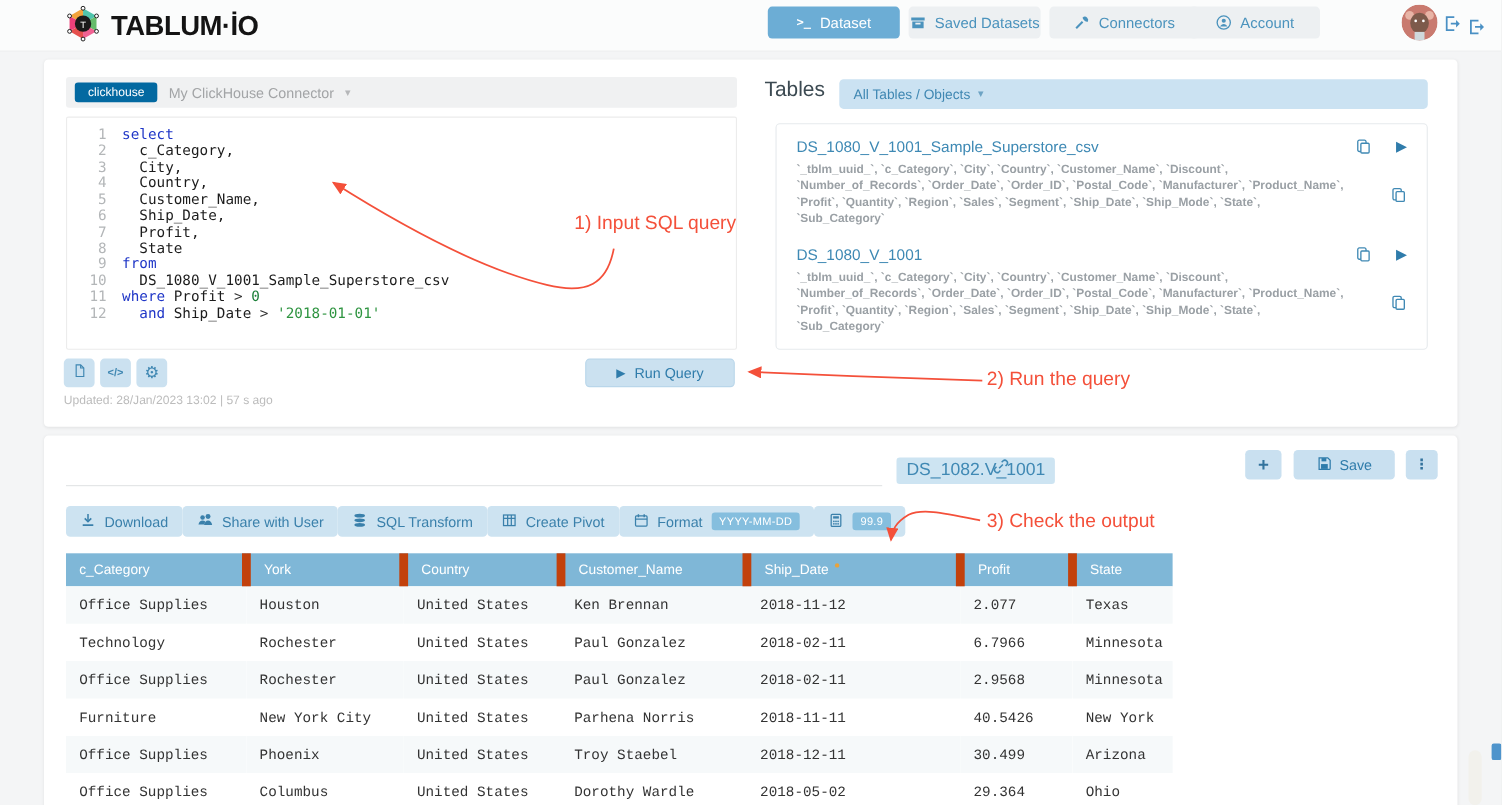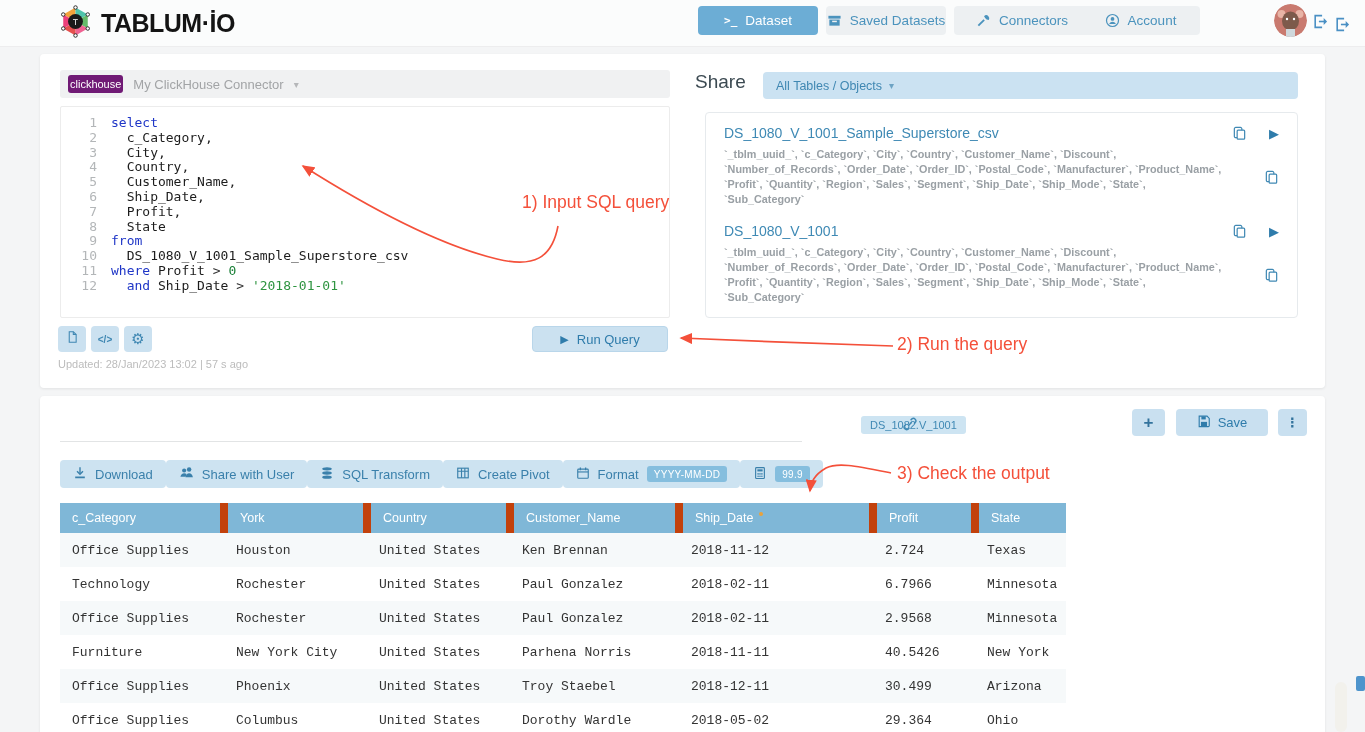--- a/index.html
+++ b/index.html
@@ -22,21 +22,21 @@
   .logout-a{position:absolute;left:1312px;top:13px;color:#4a90c4;cursor:pointer;}
   .logout-b{position:absolute;left:1334px;top:16px;color:#4a90c4;cursor:pointer;}
 
   
   .card{position:absolute;background:#fff;border-radius:4px;box-shadow:0 1px 3px rgba(0,0,0,.08);}
   .card1{left:40px;top:54px;width:1285px;height:334px;}
   .card2{left:40px;top:396px;width:1285px;height:380px;}
 
   
   .connector-bar{position:absolute;left:20px;top:16px;width:610px;height:28px;background:#f0f1f2;border-radius:3px;display:flex;align-items:center;padding:0 8px;gap:10px;box-sizing:border-box;cursor:pointer;}
-  .ch-badge{background:#701a75;color:#fff;font-size:11px;padding:3px 2px;border-radius:3px;}
+  .ch-badge{background:#0369a1;color:#fff;font-size:11px;padding:3px 12px;border-radius:3px;}
   .connector-name{color:#a2a4a6;font-size:13px;}
   .caret{color:#b5b7b9;font-size:10px;font-family:"DejaVu Sans",sans-serif;}
 
   .editor{position:absolute;left:20px;top:52px;width:610px;height:212px;border:1px solid #ececec;border-radius:2px;display:flex;font-family:"DejaVu Sans Mono",monospace;font-size:13px;line-height:14.8px;padding:9px 0;box-sizing:border-box;cursor:text;}
   .gutter{width:36px;text-align:right;padding-right:14px;color:#b3b6b8;flex:none;}
   .codearea{flex:1;white-space:pre;color:#1c1c1c;}
   .tok-kw{color:#1f36c7;}
   .tok-str{color:#2e9440;}
   .tok-num{color:#1a7f37;}
   .tok-op{color:#333;}
@@ -68,21 +68,21 @@
   
   .anno{position:absolute;color:#f4503a;font-size:17.5px;z-index:40;}
   #anno1{left:522px;top:192px;}
   #anno2{left:897px;top:334px;}
   #anno3{left:897px;top:463px;}
   .anno-svg{position:absolute;left:0;top:0;width:1365px;height:732px;pointer-events:none;z-index:39;}
 
   
   .ds-title{position:absolute;left:20px;top:16px;font-size:19px;color:#4c4c4c;}
   .ds-divider{position:absolute;left:20px;top:45px;width:742px;border-top:1px solid #e2e4e5;}
-  .ds-badge{position:absolute;left:821px;top:20px;background:#cde4f2;color:#4089b4;font-size:11px;padding:3px 9px;border-radius:3px;}
+  .ds-badge{position:absolute;left:775px;top:20px;background:#cde4f2;color:#4089b4;font-size:16px;padding:3px 9px;border-radius:3px;}
   .link-ic{position:absolute;left:862px;top:20px;color:#4089b4;cursor:pointer;}
   .blue-btn{position:absolute;top:13px;height:27px;background:#c9e0f0;border-radius:4px;color:#2f7cab;display:flex;align-items:center;justify-content:center;font-size:13px;gap:7px;cursor:pointer;box-sizing:border-box;}
   .btn-plus{left:1092px;width:33px;font-size:17px;font-weight:bold;color:#33739d;}
   .btn-save{left:1136px;width:92px;}
   .btn-kebab{left:1238px;width:29px;font-family:"DejaVu Sans",sans-serif;font-weight:bold;color:#33739d;}
 
   .toolbar{position:absolute;left:20px;top:64px;display:flex;gap:0;height:28px;}
   .tb-btn{background:#cde3f1;border-radius:4px;color:#3a80ab;font-size:13px;display:inline-flex;align-items:center;gap:8px;padding:0 13px;cursor:pointer;}
   .tb-badge{background:#85bede;color:#fff;font-size:10px;padding:2.5px 7px;border-radius:3px;letter-spacing:.3px;}
 
@@ -231,21 +231,21 @@
       </div>
     </div>
 
     <div class="run-btn">
       <span class="play-glyph">▶</span>
       <span>Run Query</span>
     </div>
 
     <div class="updated">Updated: 28/Jan/2023 13:02 | 57 s ago</div>
 
-    <div class="tables-title">Share</div>
+    <div class="tables-title">Tables</div>
     <div class="tables-filter">
       <span>All Tables / Objects</span>
       <span class="caret">▾</span>
     </div>
 
     <div class="entries-box">
       <div class="entry">
         <div class="entry-title-row">
           <a class="entry-link">DS_1080_V_1001_Sample_Superstore_csv</a>
           <span class="spacer"></span>
@@ -415,21 +415,21 @@
           <th>State</th>
         </tr>
       </thead>
       <tbody>
           <tr>
             <td>Office Supplies</td>
             <td>Houston</td>
             <td>United States</td>
             <td>Ken Brennan</td>
             <td>2018-11-12</td>
-            <td>2.724</td>
+            <td>2.077</td>
             <td>Texas</td>
           </tr>
           <tr>
             <td>Technology</td>
             <td>Rochester</td>
             <td>United States</td>
             <td>Paul Gonzalez</td>
             <td>2018-02-11</td>
             <td>6.7966</td>
             <td>Minnesota</td>

